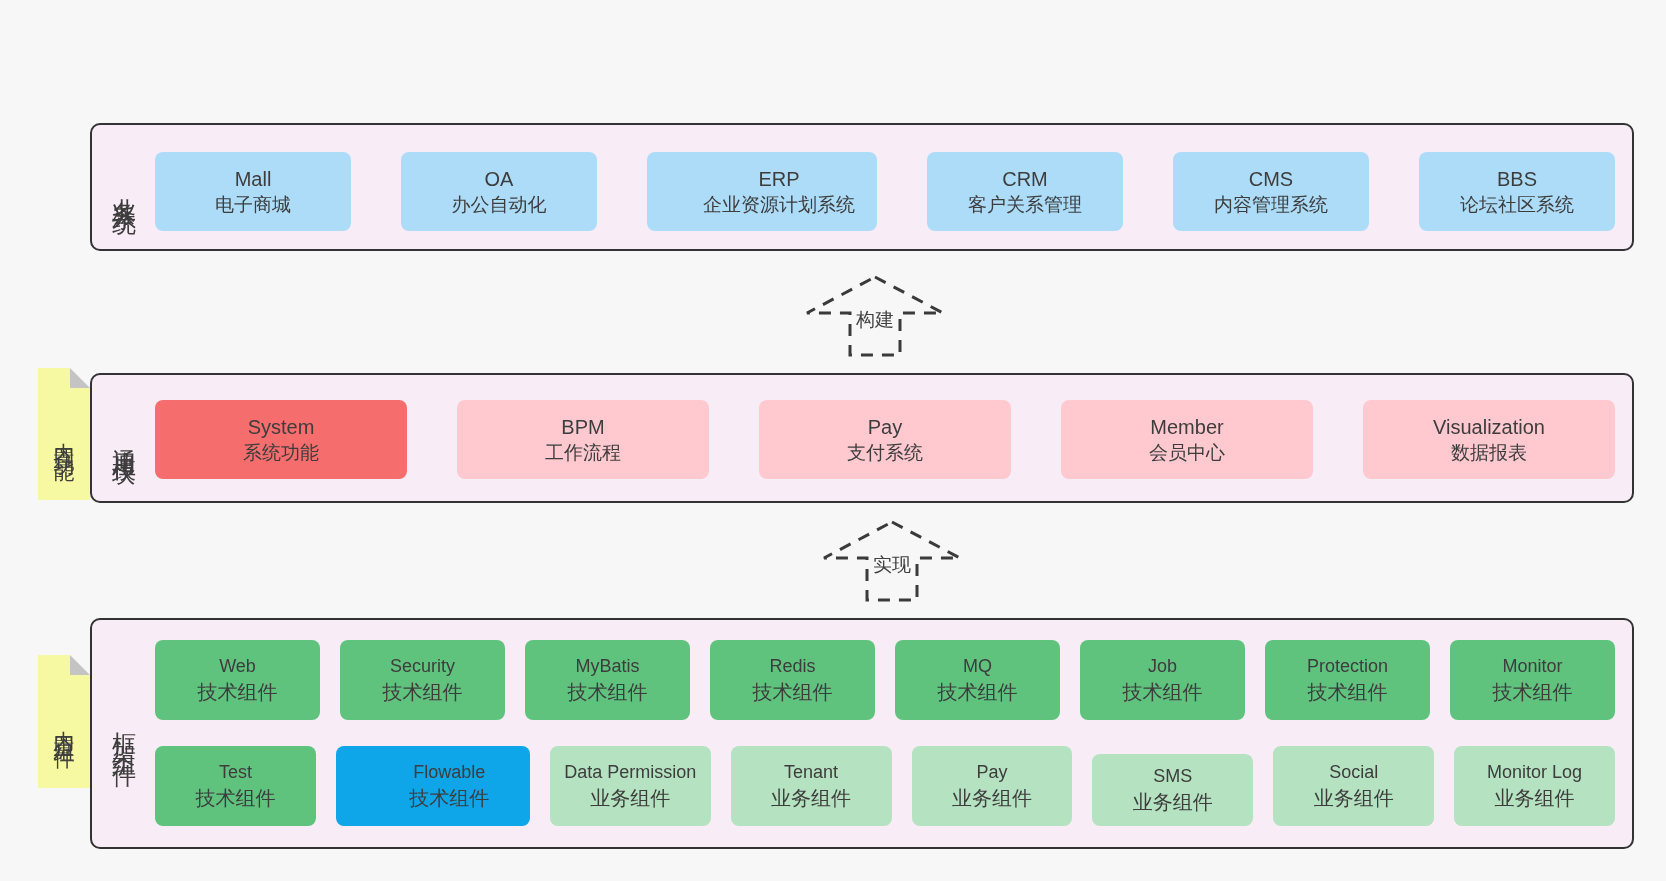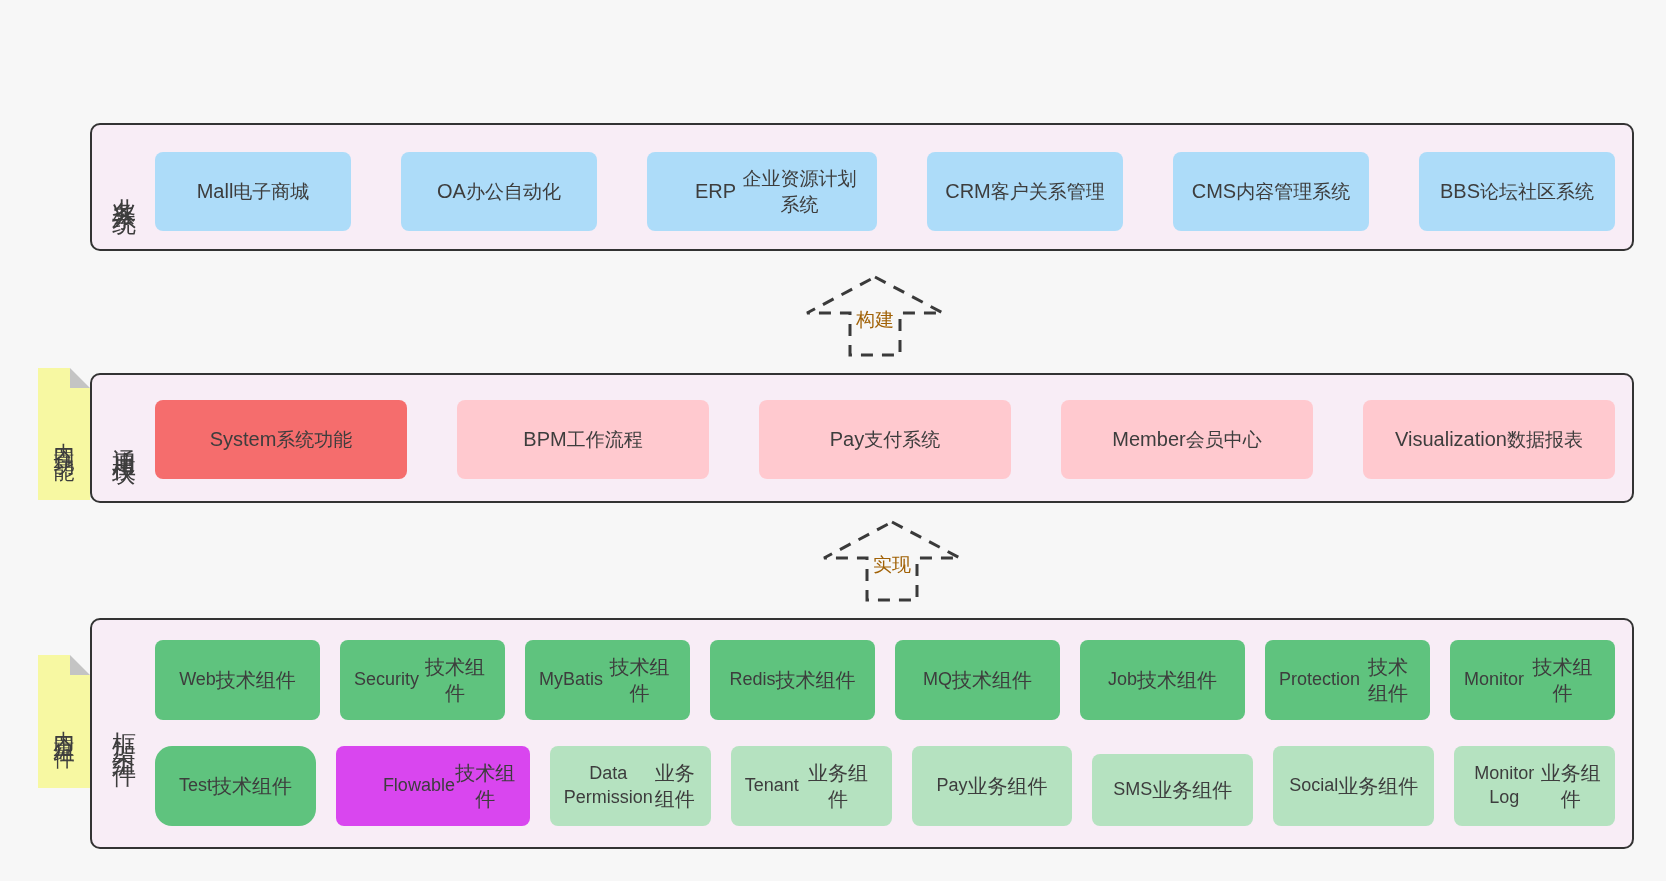--- a/index.html
+++ b/index.html
@@ -21,21 +21,21 @@
     font-size:24px; letter-spacing:4px; color:#3d3d3d; white-space:nowrap;
   }
   .layer-label--spread { letter-spacing:11px; }
   .box-row {
     position:absolute; left:63px; right:17px; height:79px;
     display:flex; gap:50px;
   }
   .box-row--8 { gap:20px; height:80px; }
   .box {
     flex:1; border-radius:8px;
-    display:flex; flex-direction:row; align-items:center; justify-content:center;
+    display:flex; flex-direction:column; align-items:center; justify-content:center;
     text-align:center; padding:0 14px; box-sizing:border-box;
     line-height:1.32;
   }
   .box-name { font-size:20px; }
   .box-desc { font-size:19px; }
   .box-row--8 .box-name { font-size:18px; }
   .box-row--8 .box-desc { font-size:20px; }
   .sticky {
     position:absolute; left:38px; width:52px; background:#f7f8a2;
     display:flex; align-items:center; justify-content:center;
@@ -47,21 +47,21 @@
   }
   .sticky-text {
     writing-mode:vertical-lr; text-orientation:upright;
     font-size:21px; letter-spacing:6px; color:#3d3d3d; white-space:nowrap;
     padding-top:8px;
   }
   .arrow { position:absolute; width:140px; height:84px; }
   .arrow svg { display:block; }
   .arrow-label {
     position:absolute; left:50%; top:33px; transform:translateX(-50%);
-    background:#f7f7f7; padding:0 4px; font-size:19px; color:#a16207;
+    background:#f7f7f7; padding:0 4px; font-size:19px; color:#404040;
     white-space:nowrap;
   }
   
   #layer-business  { top:123px; height:128px; }
   #layer-modules   { top:373px; height:130px; }
   #layer-framework { top:618px; height:231px; }
   #layer-business .box-row { top:27px; }
   #layer-modules  .box-row { top:25px; }
   #row-fw-1 { top:20px; }
   #row-fw-2 { top:126px; }
@@ -180,25 +180,25 @@
     <div class="box" style="background: rgb(95, 195, 126);">
       <span class="box-name">Protection</span>
       <span class="box-desc">技术组件</span>
     </div>
     <div class="box" style="background: rgb(95, 195, 126);">
       <span class="box-name">Monitor</span>
       <span class="box-desc">技术组件</span>
     </div>
   </div>
   <div class="box-row box-row--8" id="row-fw-2">
-    <div class="box" style="background: rgb(95, 195, 126); border-radius: 17px;">
+    <div class="box" style="background: rgb(95, 195, 126);">
       <span class="box-name">Test</span>
       <span class="box-desc">技术组件</span>
     </div>
-    <div class="box" style="background: #d946ef; padding-left: 47px;">
+    <div class="box" style="background: #0ea5e9; padding-left: 47px;">
       <span class="box-name">Flowable</span>
       <span class="box-desc">技术组件</span>
     </div>
     <div class="box" style="background: rgb(181, 226, 192);">
       <span class="box-name">Data Permission</span>
       <span class="box-desc">业务组件</span>
     </div>
     <div class="box" style="background: rgb(181, 226, 192);">
       <span class="box-name">Tenant</span>
       <span class="box-desc">业务组件</span>

